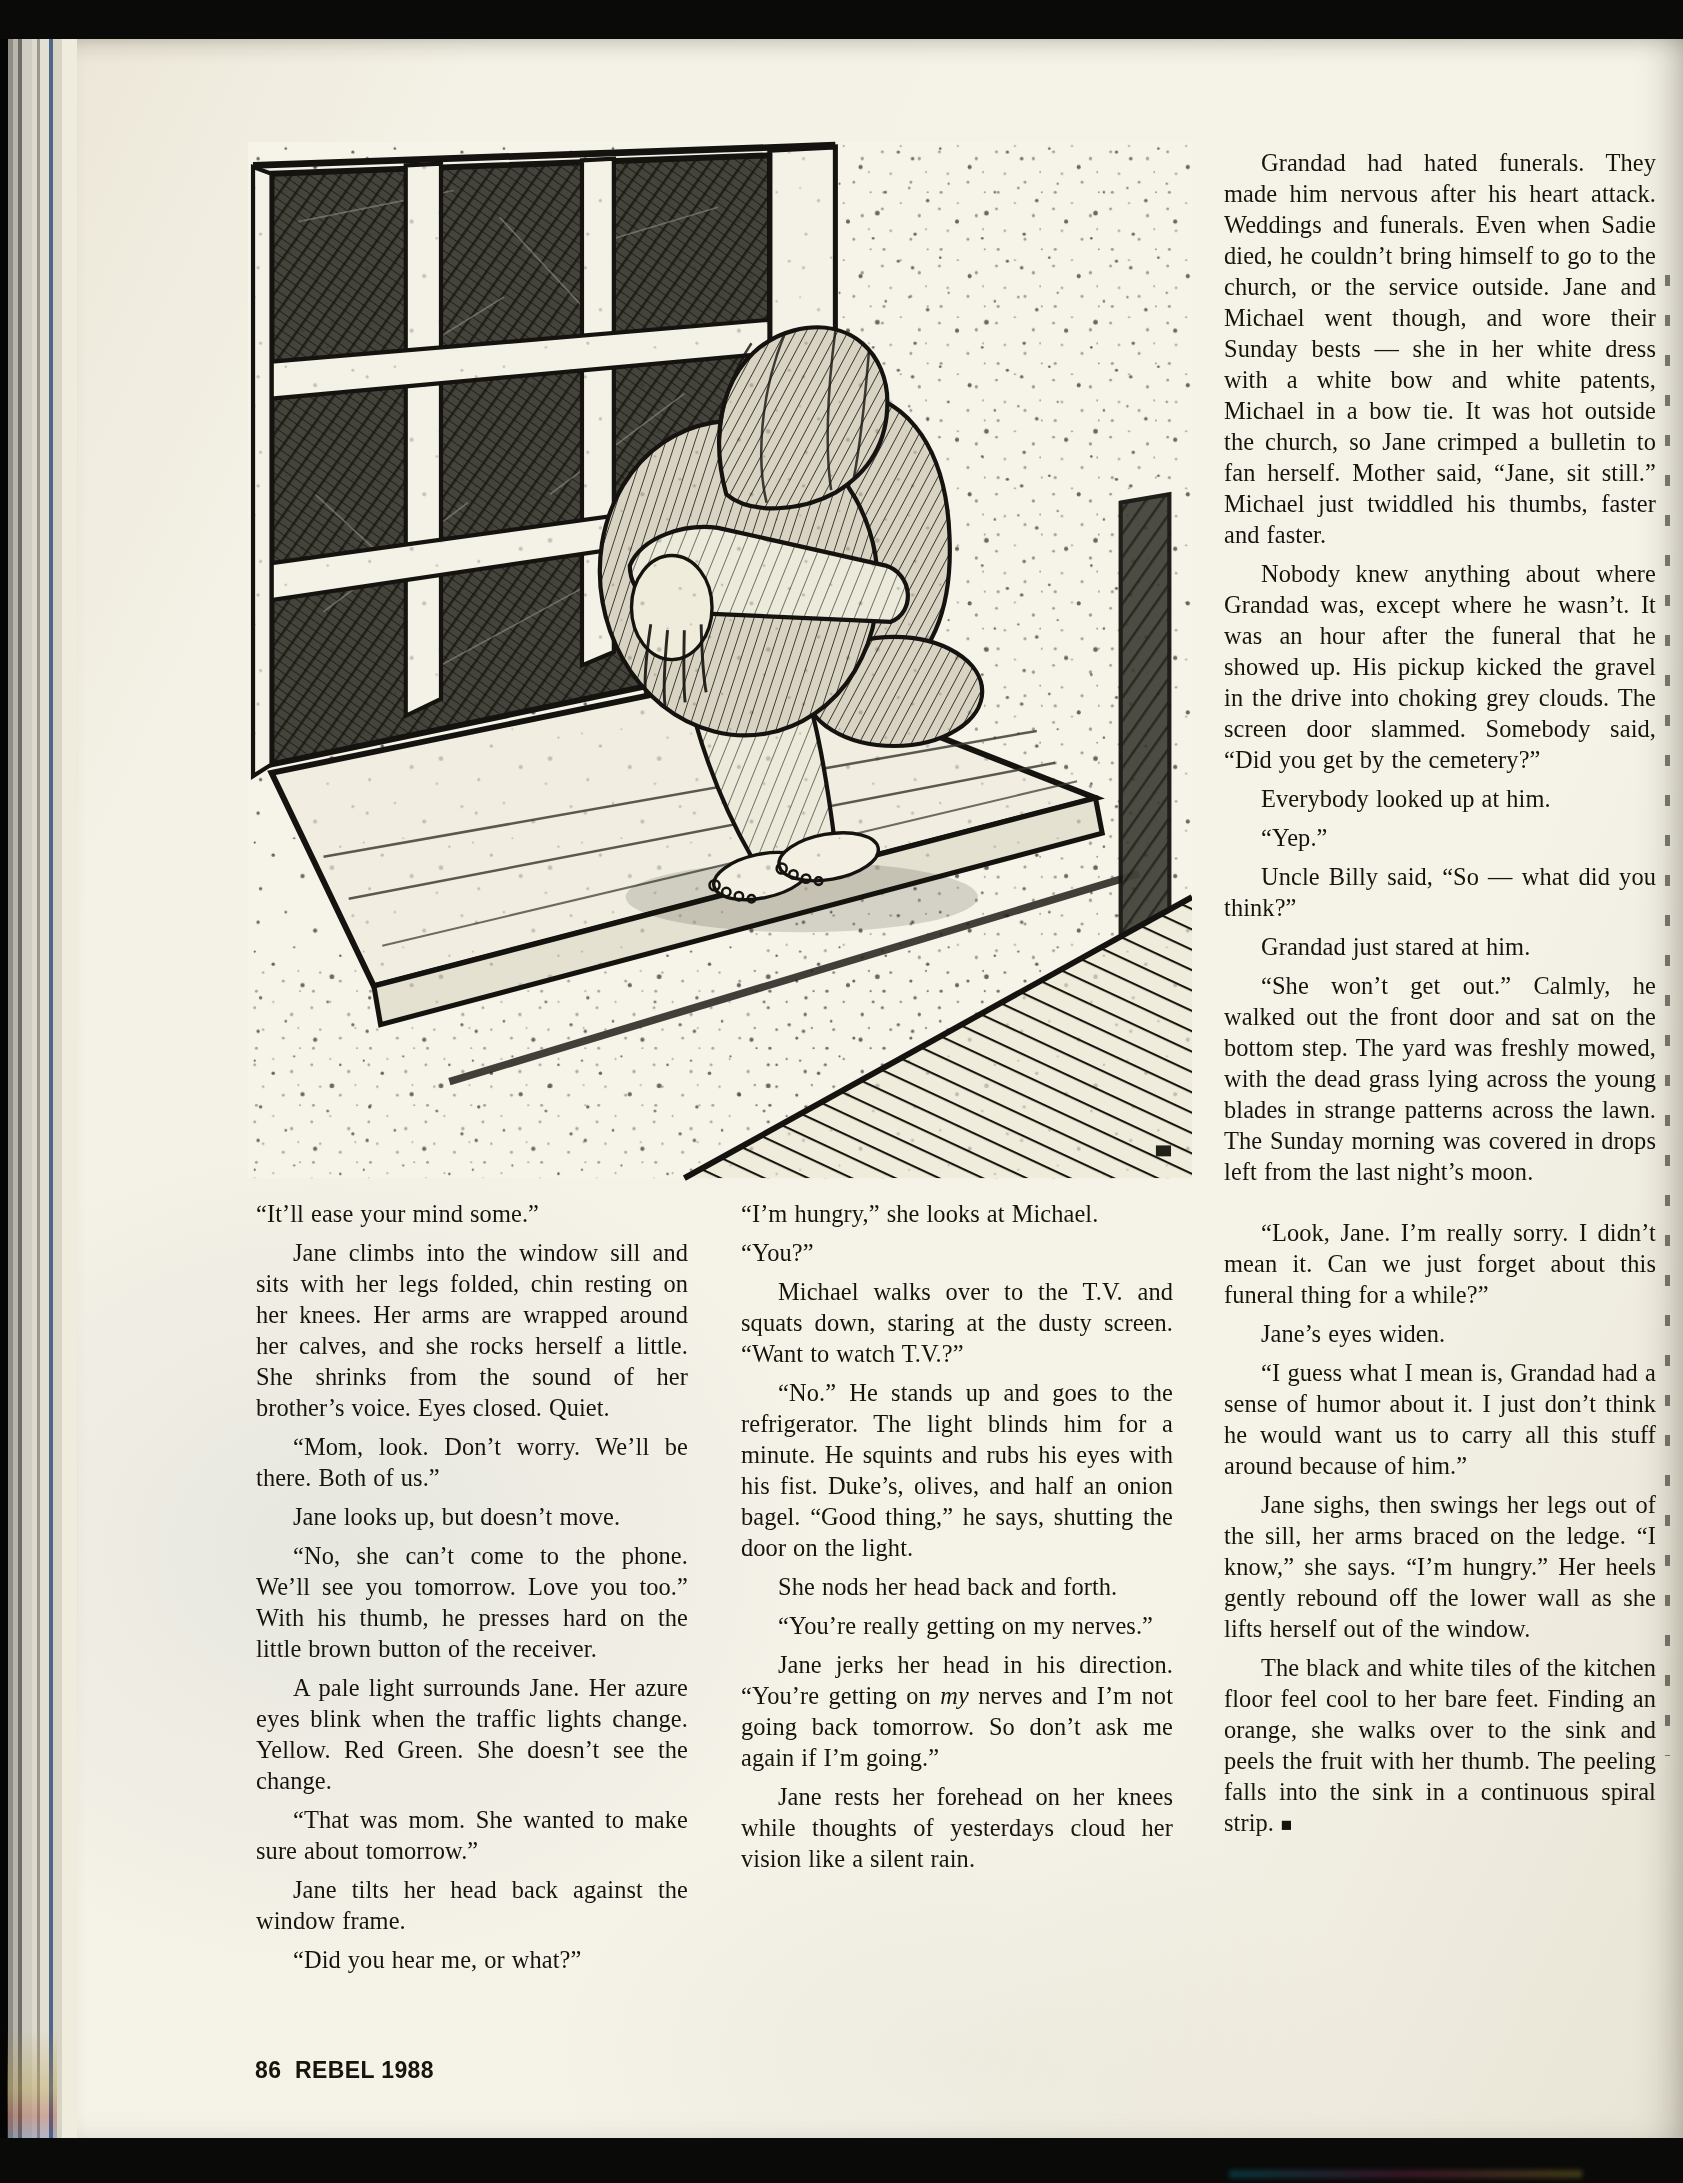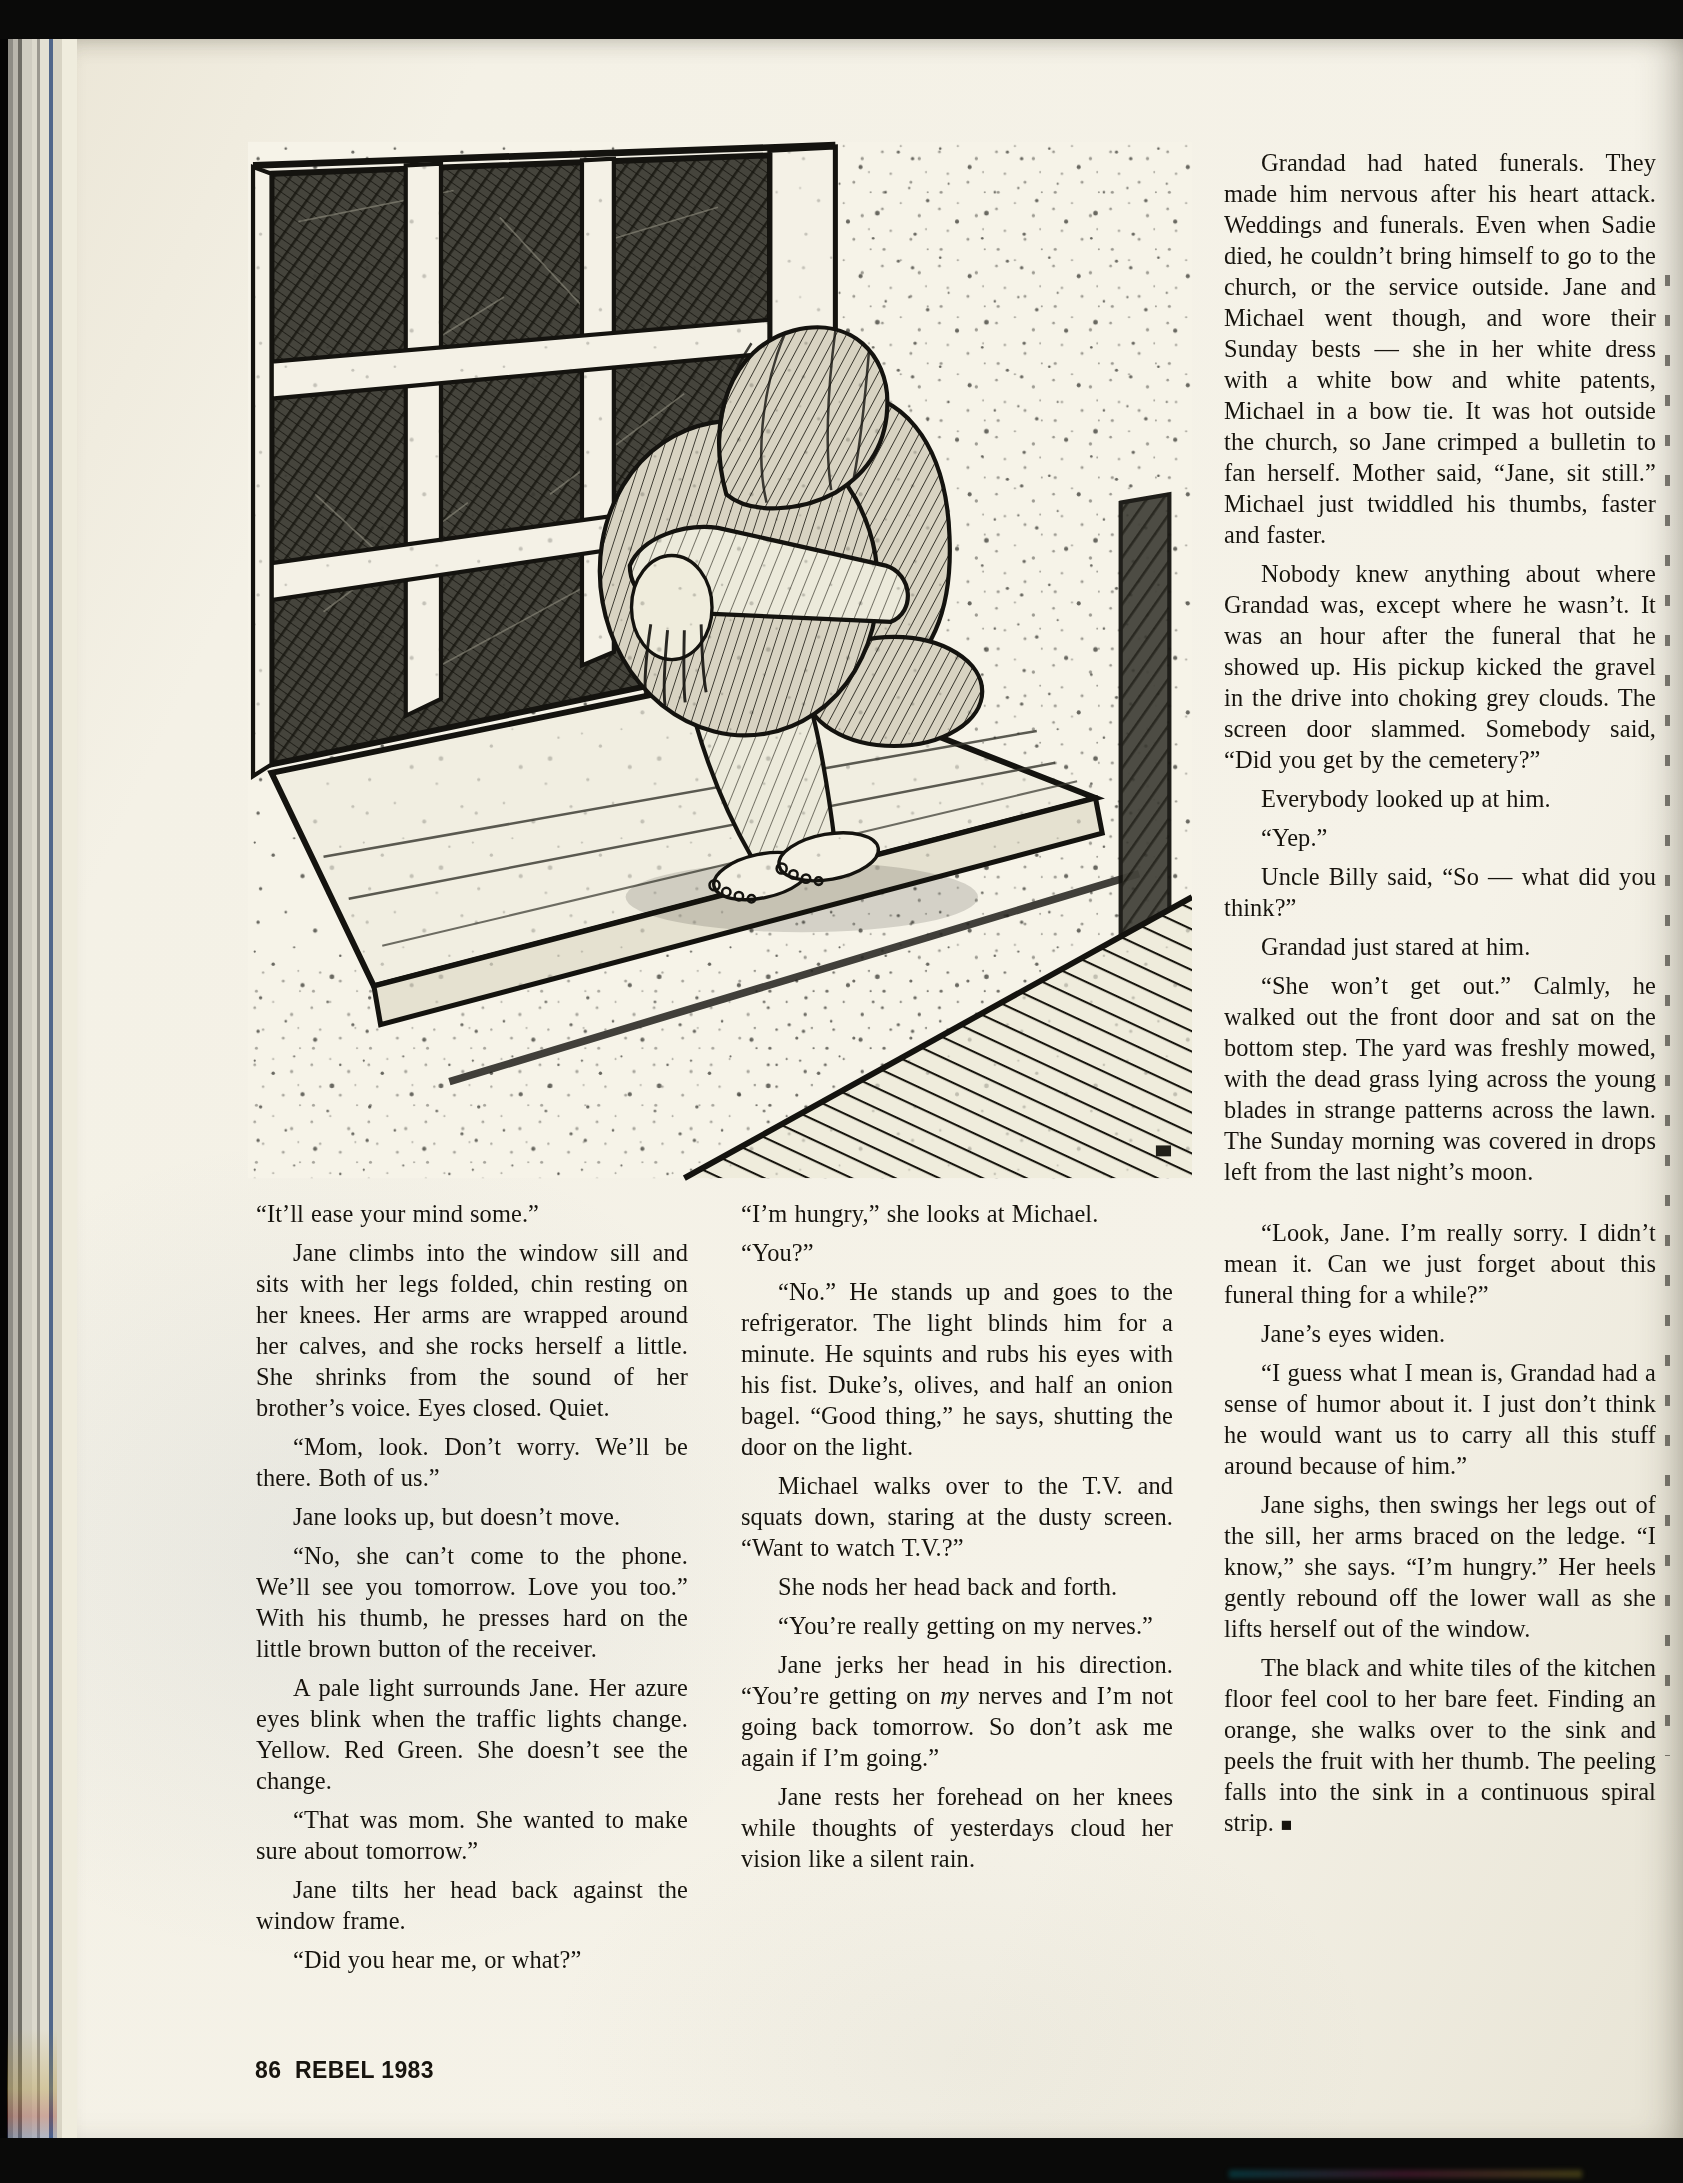--- a/index.html
+++ b/index.html
@@ -196,22 +196,22 @@
         <p class="ind">Jane looks up, but doesn’t move.</p>
         <p class="ind">“No, she can’t come to the phone. We’ll see you tomorrow. Love you too.” With his thumb, he presses hard on the little brown button of the receiver.</p>
         <p class="ind">A pale light surrounds Jane. Her azure eyes blink when the traffic lights change. Yellow. Red Green. She doesn’t see the change.</p>
         <p class="ind">“That was mom. She wanted to make sure about tomorrow.”</p>
         <p class="ind">Jane tilts her head back against the window frame.</p>
         <p class="ind">“Did you hear me, or what?”</p>
       </div>
     <div class="col col-mid">
         <p>“I’m hungry,” she looks at Michael.</p>
         <p>“You?”</p>
+        <p class="ind">Michael walks over to the T.V. and squats down, staring at the dusty screen. “Want to watch T.V.?”</p>
         <p class="ind">“No.” He stands up and goes to the refrigerator. The light blinds him for a minute. He squints and rubs his eyes with his fist. Duke’s, olives, and half an onion bagel. “Good thing,” he says, shutting the door on the light.</p>
-        <p class="ind">Michael walks over to the T.V. and squats down, staring at the dusty screen. “Want to watch T.V.?”</p>
         <p class="ind">She nods her head back and forth.</p>
         <p class="ind">“You’re really getting on my nerves.”</p>
         <p class="ind">Jane jerks her head in his direction. “You’re getting on <em>my</em> nerves and I’m not going back tomorrow. So don’t ask me again if I’m going.”</p>
         <p class="ind">Jane rests her forehead on her knees while thoughts of yesterdays cloud her vision like a silent rain.</p>
       </div>
     <div class="col col-right">
       <div>
           <p class="ind">Grandad had hated funerals. They made him nervous after his heart attack. Weddings and funerals. Even when Sadie died, he couldn’t bring himself to go to the church, or the service outside. Jane and Michael went though, and wore their Sunday bests — she in her white dress with a white bow and white patents, Michael in a bow tie. It was hot outside the church, so Jane crimped a bulletin to fan herself. Mother said, “Jane, sit still.” Michael just twiddled his thumbs, faster and faster.</p>
           <p class="ind">Nobody knew anything about where Grandad was, except where he wasn’t. It was an hour after the funeral that he showed up. His pickup kicked the gravel in the drive into choking grey clouds. The screen door slammed. Somebody said, “Did you get by the cemetery?”</p>
           <p class="ind">Everybody looked up at him.</p>
@@ -223,19 +223,19 @@
       <div class="sec2">
           <p class="ind">“Look, Jane. I’m really sorry. I didn’t mean it. Can we just forget about this funeral thing for a while?”</p>
           <p class="ind">Jane’s eyes widen.</p>
           <p class="ind">“I guess what I mean is, Grandad had a sense of humor about it. I just don’t think he would want us to carry all this stuff around because of him.”</p>
           <p class="ind">Jane sighs, then swings her legs out of the sill, her arms braced on the ledge. “I know,” she says. “I’m hungry.” Her heels gently rebound off the lower wall as she lifts herself out of the window.</p>
           <p class="ind">The black and white tiles of the kitchen floor feel cool to her bare feet. Finding an orange, she walks over to the sink and peels the fruit with her thumb. The peeling falls into the sink in a continuous spiral strip.<span class="endmark">■</span></p>
         </div>
     </div>
 
     <div class="footer">
-      <span class="pg">86</span><span>REBEL 1983</span>
+      <span class="pg">86</span><span>REBEL 1988</span>
     </div>
   </div>
 
   <div class="bar bottom"></div>
 </div>
 
 
 </body></html>

